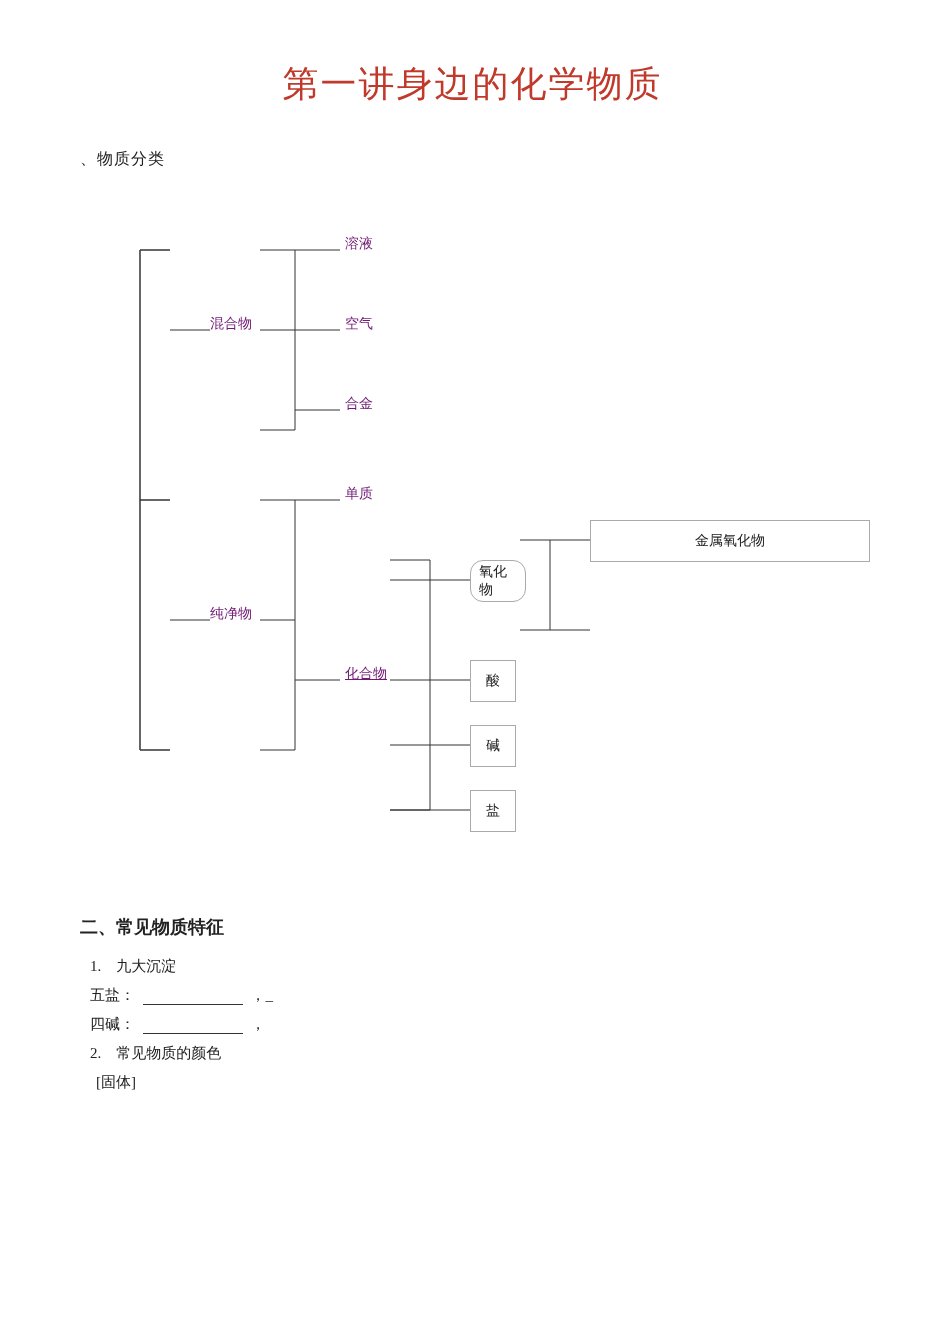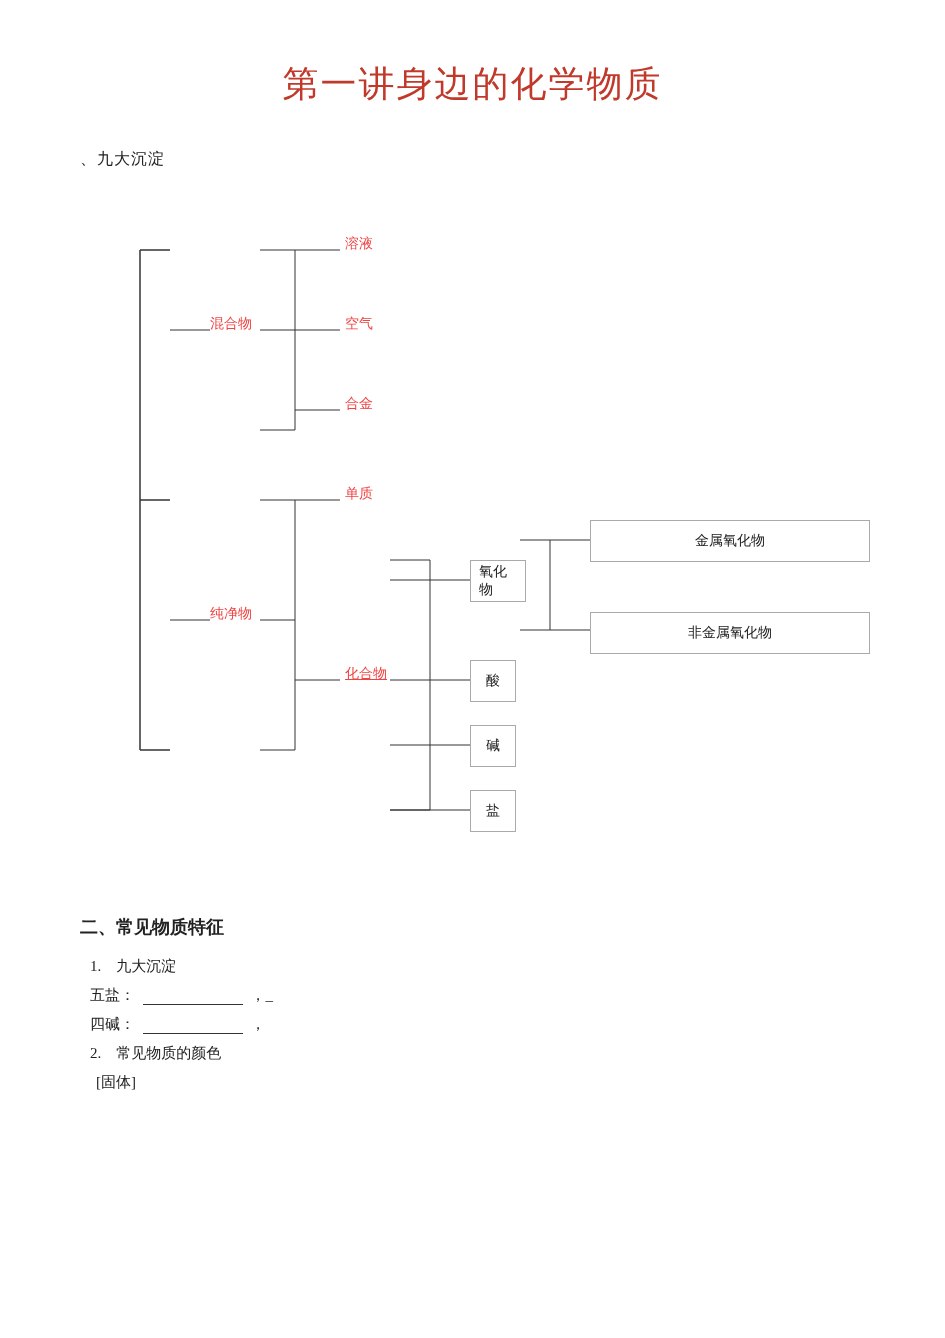--- a/index.html
+++ b/index.html
@@ -63,21 +63,21 @@
       position: absolute;
       top: 0;
       left: 0;
       width: 100%;
       height: 100%;
     }
 
     .diagram-label {
       position: absolute;
       font-size: 14px;
-      color: #ef4444;
+      color: #701a75;
       white-space: nowrap;
     }
 
     .diagram-box {
       position: absolute;
       border: 1px solid #aaa;
       font-size: 14px;
       display: flex;
       align-items: center;
       justify-content: center;
@@ -91,21 +91,21 @@
       min-width: 100px;
       margin: 0 4px;
     }
   </style>
 </head>
 <body>
 
 <h1 class="page-title">第一讲身边的化学物质</h1>
 
 <div class="section-header-1">
-  <span>、九大沉淀</span>
+  <span>、物质分类</span>
 </div>
 
 <div class="diagram-container">
   <svg class="diagram-svg" xmlns="http://www.w3.org/2000/svg">
 
     <line x1="60" y1="60" x2="60" y2="560" stroke="#333" stroke-width="1.5"></line>
 
     <line x1="60" y1="60" x2="90" y2="60" stroke="#333" stroke-width="1.5"></line>
 
     <line x1="60" y1="560" x2="90" y2="560" stroke="#333" stroke-width="1.5"></line>
@@ -183,31 +183,30 @@
   <div class="diagram-label" style="left: 265px; top: 45px;">溶液</div>
 
   <div class="diagram-label" style="left: 265px; top: 125px;">空气</div>
 
   <div class="diagram-label" style="left: 265px; top: 205px;">合金</div>
 
   <div class="diagram-label" style="left: 265px; top: 295px;">单质</div>
 
   <div class="diagram-label" style="left: 265px; top: 475px; text-decoration: underline;">化合物</div>
 
-  <div class="diagram-box" style="left: 390px; top: 370px; width: 56px; height: 40px;">氧化物</div>
+  <div class="diagram-box" style="left: 390px; top: 370px; width: 56px; height: 40px; border-radius: 13px;">氧化物</div>
 
   <div class="diagram-box" style="left: 390px; top: 470px; width: 46px; height: 40px;">酸</div>
 
   <div class="diagram-box" style="left: 390px; top: 535px; width: 46px; height: 40px;">碱</div>
 
   <div class="diagram-box" style="left: 390px; top: 600px; width: 46px; height: 40px;">盐</div>
 
   <div class="diagram-box" style="left: 510px; top: 330px; width: 280px; height: 36px;">金属氧化物</div>
 
-  <div class="diagram-box" style="left: 510px; top: 422px; width: 280px; height: 36px;">非金属氧化物</div>
 
 </div>
 
 <div class="section-header-2">二、常见物质特征</div>
 
 <div class="numbered-item">
   <span>1.</span>
   &nbsp;&nbsp;
   <span>九大沉淀</span>
 </div>

